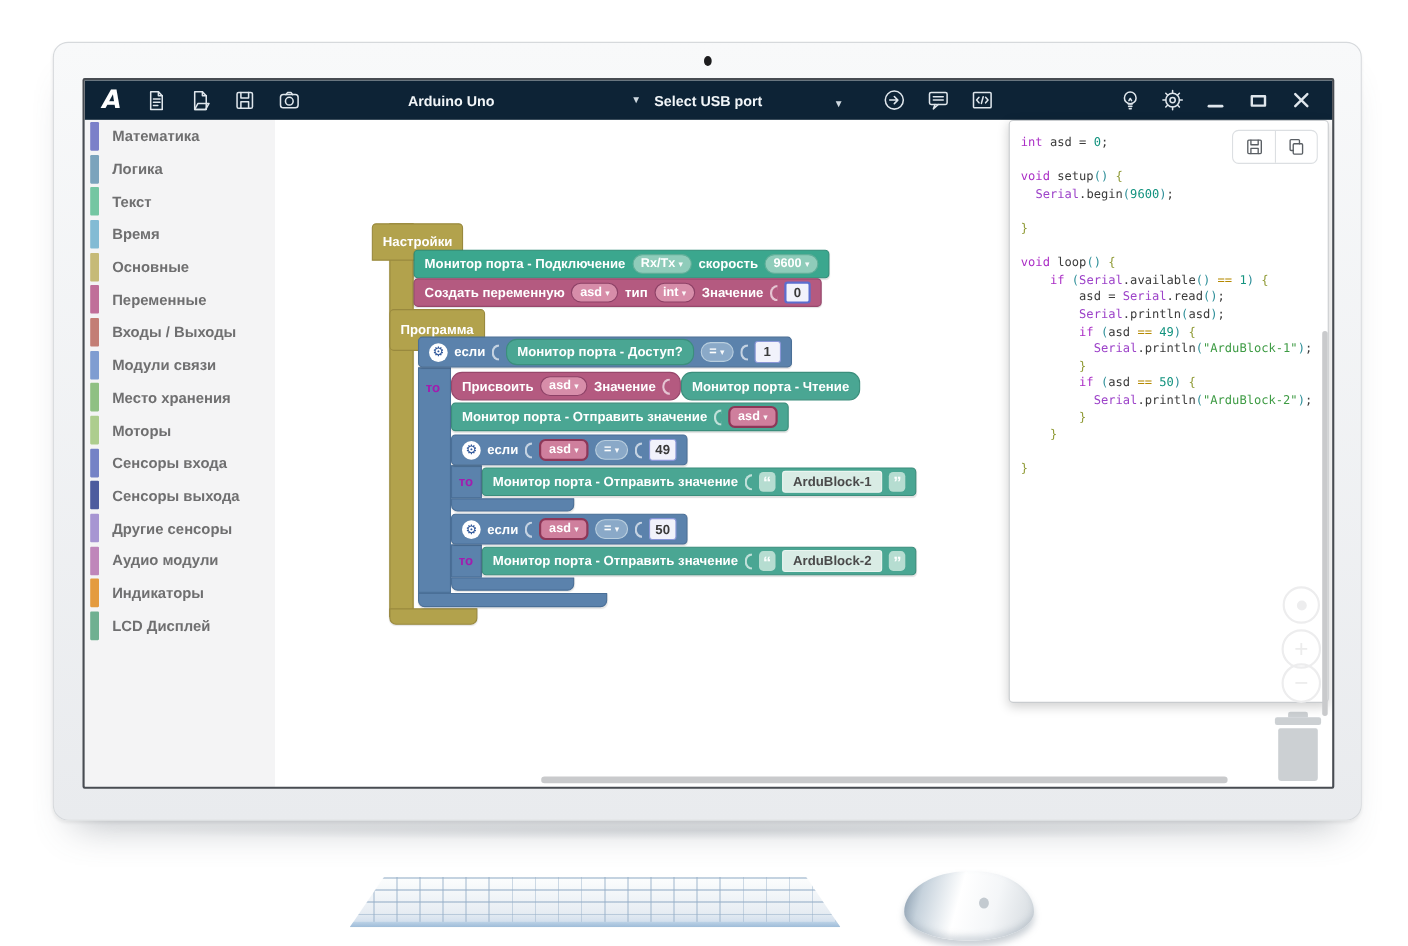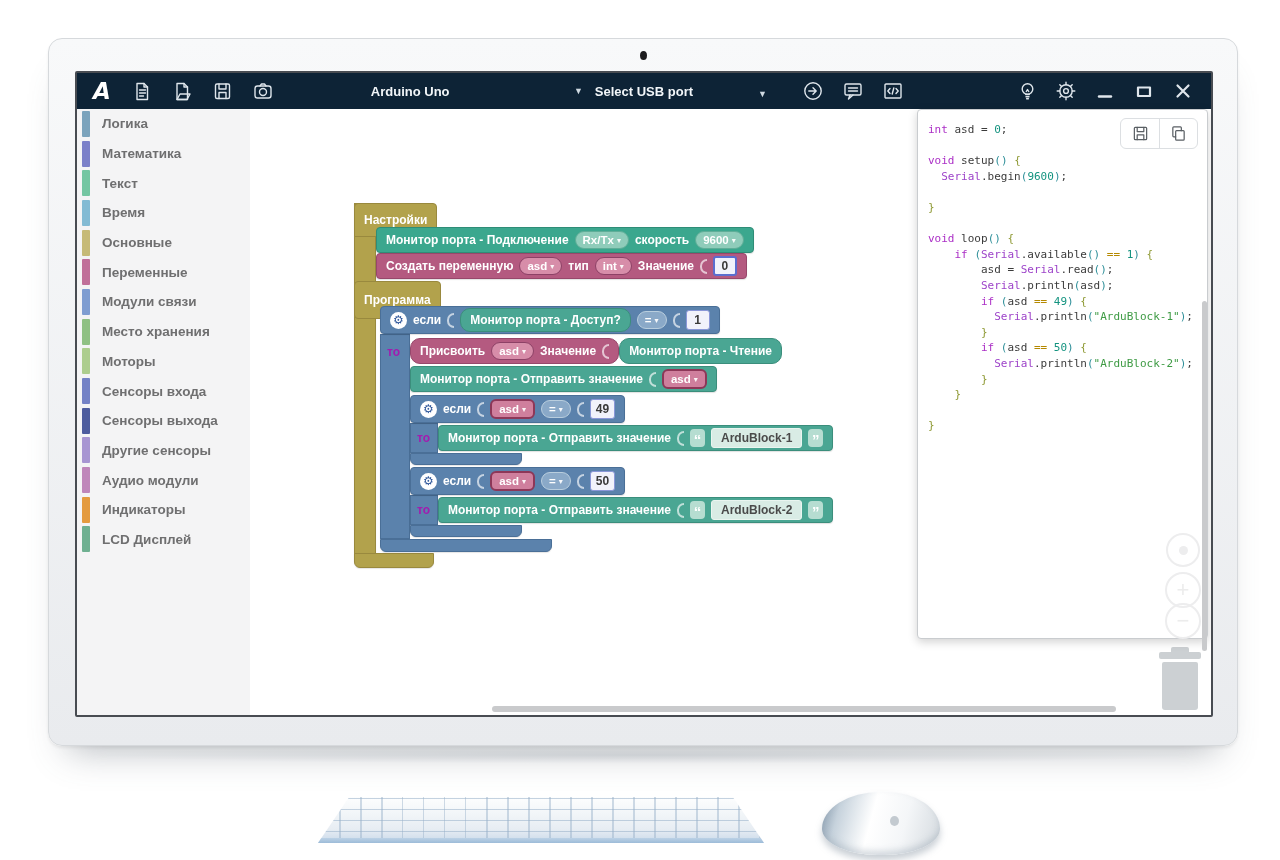--- a/index.html
+++ b/index.html
@@ -226,44 +226,48 @@
           <svg width="20" height="20" viewBox="0 0 20 20" style="stroke-width:2.2">
               <path d="M4.5 4.5l11 11M15.5 4.5l-11 11"></path>
             </svg>
         </span>
       </div>
     </div>
 
     <div class="sidebar">
       <div>
           <div class="cat">
+            <span class="cat-bar" style="background: rgb(123, 128, 201);"></span>
+            <span class="cat-label">Математика</span>
+          </div>
+          <div class="cat">
             <span class="cat-bar" style="background: rgb(123, 163, 188);"></span>
             <span class="cat-label">Логика</span>
           </div>
           <div class="cat">
-            <span class="cat-bar" style="background: rgb(123, 128, 201);"></span>
-            <span class="cat-label">Математика</span>
-          </div>
-          <div class="cat">
             <span class="cat-bar" style="background: rgb(116, 198, 162);"></span>
             <span class="cat-label">Текст</span>
           </div>
           <div class="cat">
             <span class="cat-bar" style="background: rgb(131, 187, 212);"></span>
             <span class="cat-label">Время</span>
           </div>
           <div class="cat">
             <span class="cat-bar" style="background: rgb(198, 186, 119);"></span>
             <span class="cat-label">Основные</span>
           </div>
           <div class="cat">
             <span class="cat-bar" style="background: rgb(192, 111, 153);"></span>
             <span class="cat-label">Переменные</span>
           </div>
           <div class="cat">
+            <span class="cat-bar" style="background: rgb(195, 126, 117);"></span>
+            <span class="cat-label">Входы / Выходы</span>
+          </div>
+          <div class="cat">
             <span class="cat-bar" style="background: rgb(127, 157, 209);"></span>
             <span class="cat-label">Модули связи</span>
           </div>
           <div class="cat">
             <span class="cat-bar" style="background: rgb(143, 192, 131);"></span>
             <span class="cat-label">Место хранения</span>
           </div>
           <div class="cat">
             <span class="cat-bar" style="background: rgb(173, 205, 142);"></span>
             <span class="cat-label">Моторы</span>
@@ -291,21 +295,21 @@
           <div class="cat">
             <span class="cat-bar" style="background: rgb(111, 176, 145);"></span>
             <span class="cat-label">LCD Дисплей</span>
           </div>
         </div>
     </div>
 
     <div class="canvas">
 
       <div class="part khaki spine" style="left:104px;top:94px;width:22px;height:358px"></div>
-      <div class="blk khaki" style="left:104px;top:94px;height:34px;border-radius:4px 4px 0 0;box-shadow:none">
+      <div class="blk khaki" style="left:88px;top:94px;height:34px;border-radius:4px 4px 0 0;box-shadow:none">
         <span class="lbl">Настройки</span>
       </div>
       <div class="blk khaki" style="left:104px;top:172px;height:38px;box-shadow:none">
         <span class="lbl">Программа</span>
       </div>
       <div class="part khaki foot" style="left:104px;top:444px;width:80px;height:15px"></div>
 
       <div class="blk teal" style="left:126px;top:118px">
         <span class="lbl">Монитор порта - Подключение</span>
         <span class="chip chip-teal">

